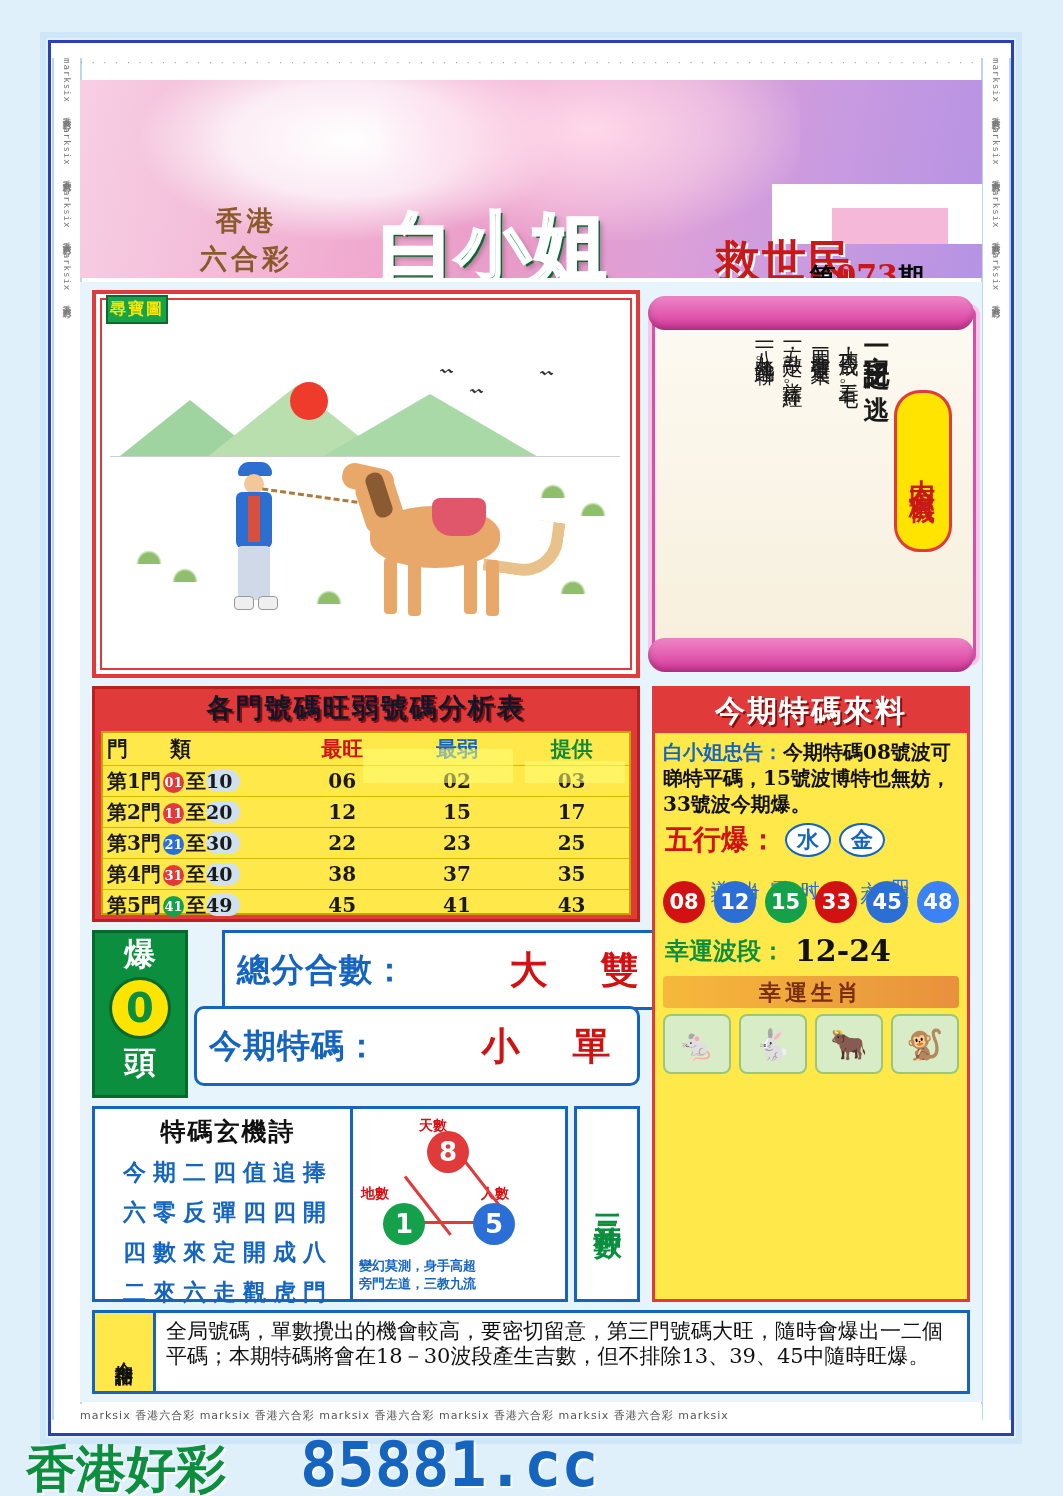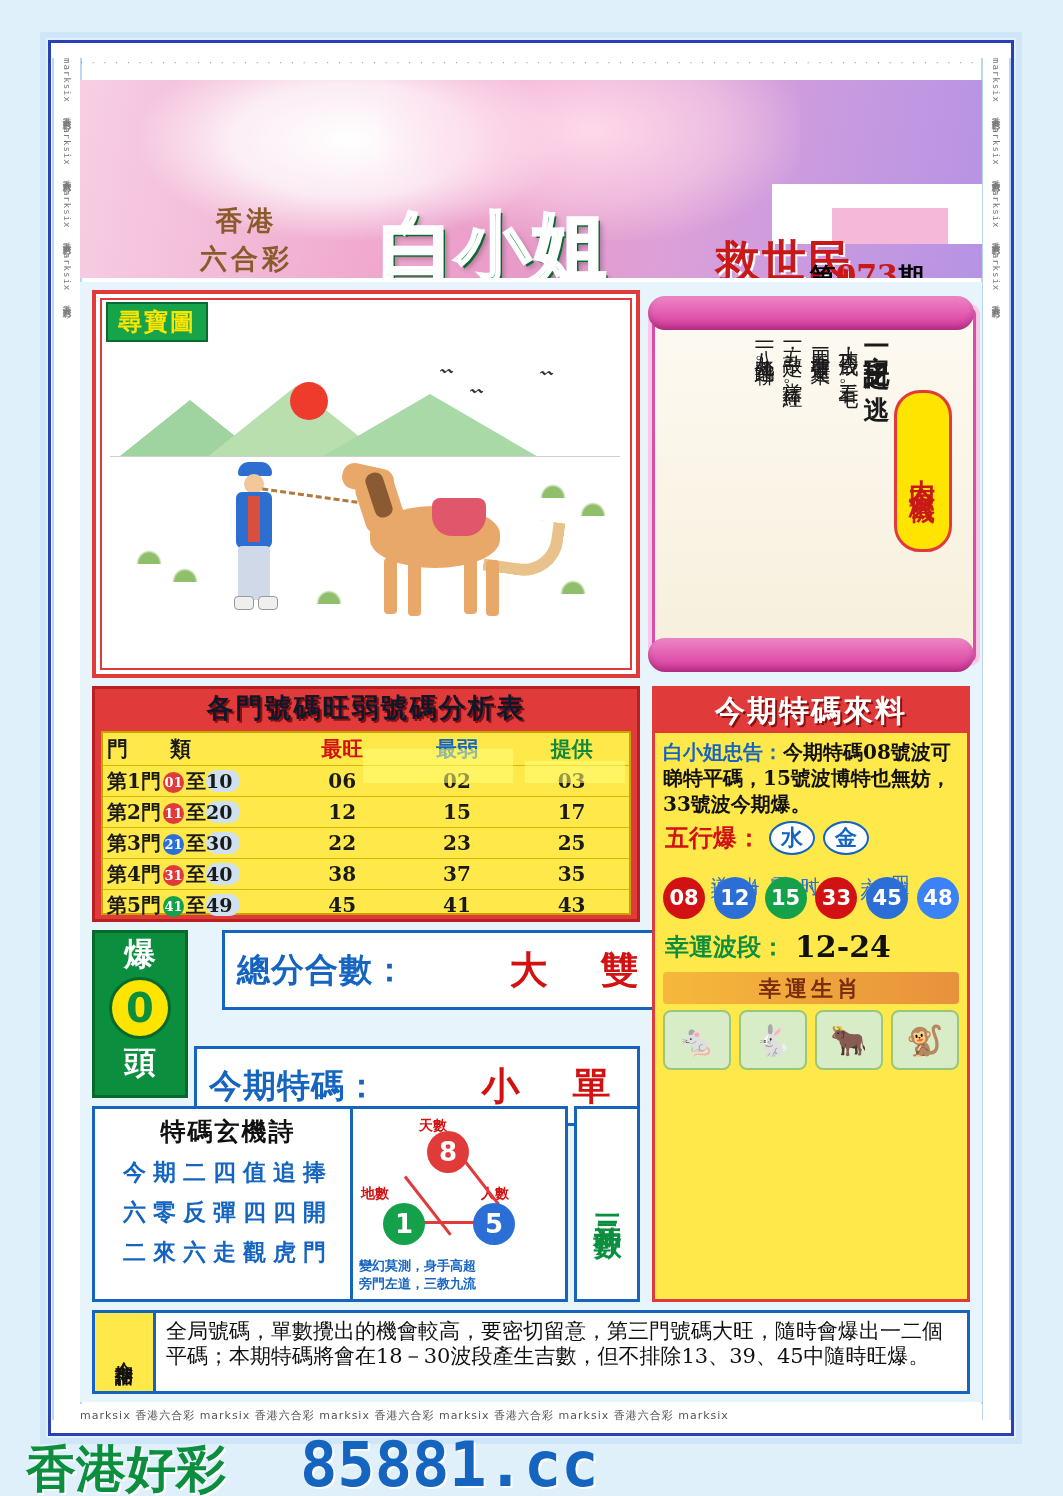--- a/index.html
+++ b/index.html
@@ -35,21 +35,21 @@
   .title-sub{position:absolute;left:636px;top:152px;font-size:44px;font-weight:bold;color:#c81818;letter-spacing:2px;font-family:"DejaVu Serif","Liberation Serif",serif;text-shadow:2px 2px 0 #fff;}
   .issue{position:absolute;right:58px;top:178px;font-size:26px;color:#000;font-weight:bold;font-family:"DejaVu Serif","Liberation Serif",serif;}
   .issue em{font-style:normal;color:#c81818;font-size:30px;}
 
   
   .content{position:absolute;left:80px;top:282px;width:902px;height:1120px;background:#e8f4fc;}
 
   
   .picpanel{position:absolute;left:12px;top:8px;width:548px;height:388px;background:#fff;border:4px solid #e03a3a;box-sizing:border-box;}
   .picpanel .inner{position:absolute;left:4px;top:4px;right:4px;bottom:4px;border:2px solid #e03a3a;}
-  .pic-label{position:absolute;left:10px;top:8px;background:#16a34a;border:2px solid #0a6b30;color:#ffe400;font-size:24px;font-weight:bold;padding:2px 10px;z-index:5;font-family:"DejaVu Serif","Liberation Serif",serif;letter-spacing:2px;}
+  .pic-label{position:absolute;left:10px;top:1px;background:#16a34a;border:2px solid #0a6b30;color:#ffe400;font-size:16px;font-weight:bold;padding:2px 2px;z-index:5;font-family:"DejaVu Serif","Liberation Serif",serif;letter-spacing:2px;}
   .scene{position:absolute;left:14px;top:42px;width:510px;height:326px;background:#fff;overflow:hidden;}
   .sky{position:absolute;left:0;top:0;width:100%;height:150px;background:#fff;}
   .sun{position:absolute;left:180px;top:46px;width:38px;height:38px;border-radius:50%;background:#ef3b2c;}
   .mtn1{position:absolute;left:10px;top:64px;width:0;height:0;border-left:70px solid transparent;border-right:70px solid transparent;border-bottom:56px solid #9fd3a0;}
   .mtn2{position:absolute;left:96px;top:50px;width:0;height:0;border-left:90px solid transparent;border-right:90px solid transparent;border-bottom:72px solid #b9dfae;}
   .mtn3{position:absolute;left:210px;top:58px;width:0;height:0;border-left:110px solid transparent;border-right:110px solid transparent;border-bottom:64px solid #a8d9a6;}
   .ground{position:absolute;left:0;top:120px;width:100%;height:206px;background:#fff;border-top:1px solid #cfcfcf;}
   .grass{position:absolute;width:26px;height:14px;background:radial-gradient(ellipse at 50% 100%,#8fbf6a 0%,#8fbf6a 55%,rgba(255,255,255,0) 70%);}
   .bird{position:absolute;font-size:13px;color:#333;}
   .person{position:absolute;left:118px;top:126px;width:54px;height:150px;}
@@ -101,21 +101,21 @@
   .num-c{display:inline-block;width:34px;height:22px;line-height:22px;border-radius:11px;background:#cfe0ef;font-size:19px;}
   .hl{position:absolute;left:268px;top:60px;width:150px;height:34px;background:rgba(255,255,120,0.55);}
   .hl2{position:absolute;left:430px;top:72px;width:100px;height:22px;background:rgba(255,255,120,0.55);}
 
   
   .bao{position:absolute;left:12px;top:648px;width:96px;height:168px;background:#0b8f3e;border:3px solid #066a2c;box-sizing:border-box;text-align:center;color:#fff;}
   .bao .ch{font-size:32px;font-weight:bold;line-height:42px;font-family:"DejaVu Serif","Liberation Serif",serif;}
   .bao .zero{width:56px;height:56px;margin:2px auto;border-radius:50%;background:#ffe400;color:#0b8f3e;font-size:40px;font-weight:bold;line-height:56px;border:3px solid #066a2c;}
   .rowbox{position:absolute;left:114px;width:446px;height:80px;background:#fff;border:3px solid #1565c0;box-sizing:border-box;display:flex;align-items:center;}
   .rowbox.one{top:648px;margin-left:28px;}
-  .rowbox.two{top:764px;}
+  .rowbox.two{top:724px;border-radius:10px;}
   .rowbox .lab{flex:1.35;font-size:33px;font-weight:bold;color:#1565c0;padding-left:12px;letter-spacing:1px;font-family:"DejaVu Serif","Liberation Serif",serif;}
   .rowbox .v{flex:1;display:flex;justify-content:space-around;font-size:38px;font-weight:bold;color:#d21212;font-family:"DejaVu Serif","Liberation Serif",serif;}
 
   
   .poembox{position:absolute;left:12px;top:824px;width:272px;height:196px;background:#fff;border:3px solid #1565c0;box-sizing:border-box;text-align:center;}
   .poembox .t{font-size:25px;font-weight:bold;color:#111;margin-top:6px;letter-spacing:2px;font-family:"DejaVu Serif","Liberation Serif",serif;}
   .poembox .l{font-size:23px;color:#1565c0;letter-spacing:7px;margin-top:9px;font-weight:bold;font-family:"DejaVu Serif","Liberation Serif",serif;}
 
   
   .tribox{position:absolute;left:270px;top:824px;width:218px;height:196px;background:#fff;border:3px solid #1565c0;box-sizing:border-box;overflow:hidden;}
@@ -127,21 +127,21 @@
   
   .sanyuan{position:absolute;left:494px;top:824px;width:66px;height:196px;background:#fff;border:3px solid #1565c0;box-sizing:border-box;display:flex;align-items:center;justify-content:center;}
   .sanyuan span{writing-mode:vertical-rl;font-size:28px;font-weight:bold;color:#0b8f3e;letter-spacing:6px;font-family:"DejaVu Serif","Liberation Serif",serif;}
 
   
   .rightpanel{position:absolute;left:572px;top:404px;width:318px;height:616px;background:#ffe84a;border:3px solid #e03a3a;box-sizing:border-box;}
   .rp-title{height:44px;line-height:44px;text-align:center;background:#e03a3a;color:#fff;font-size:30px;font-weight:bold;letter-spacing:2px;font-family:"DejaVu Serif","Liberation Serif",serif;text-shadow:2px 2px 0 #8a0f0f;}
   .rp-advice{padding:6px 8px 0 8px;font-size:20px;line-height:26px;color:#111;font-family:"DejaVu Serif","Liberation Serif",serif;font-weight:bold;}
   .rp-advice b{color:#1565c0;}
   .wuxing{display:flex;align-items:center;gap:8px;padding:4px 10px;}
-  .wuxing .k{font-size:24px;font-weight:bold;color:#d21212;font-family:"DejaVu Serif","Liberation Serif",serif;}
+  .wuxing .k{font-size:28px;font-weight:bold;color:#d21212;font-family:"DejaVu Serif","Liberation Serif",serif;}
   .wuxing .e{width:42px;height:30px;border-radius:50%;background:#fff;border:2px solid #1565c0;color:#1565c0;font-size:22px;font-weight:bold;text-align:center;line-height:30px;}
   .hand{display:flex;flex-direction:row-reverse;justify-content:center;gap:4px;padding:2px 6px;}
   .hand .c{writing-mode:vertical-rl;font-size:19px;color:#2b6fd6;letter-spacing:4px;font-family:"DejaVu Serif","Liberation Serif",serif;}
   .numrow{display:flex;justify-content:space-between;padding:6px 8px;}
   .numrow .n{width:42px;height:42px;border-radius:50%;color:#fff;font-size:21px;font-weight:bold;text-align:center;line-height:42px;}
   .lucky{display:flex;align-items:center;gap:10px;padding:4px 10px;}
   .lucky .k{font-size:24px;font-weight:bold;color:#0b8f3e;font-family:"DejaVu Serif","Liberation Serif",serif;}
   .lucky .dot{width:30px;height:30px;border-radius:50%;background:radial-gradient(circle at 35% 32%,#ffb49a,#e8613c);}
   .lucky .v{font-size:30px;font-weight:bold;color:#111;font-family:"DejaVu Serif","Liberation Serif",serif;}
   .zodiac-t{margin:4px 8px 0 8px;height:32px;line-height:32px;text-align:center;background:linear-gradient(90deg,#f6b93b,#e8913c);border-radius:4px;color:#7a2e0e;font-size:22px;font-weight:bold;font-family:"DejaVu Serif","Liberation Serif",serif;letter-spacing:4px;}
@@ -327,20 +327,21 @@
       <div class="v">
         <span>小</span>
         <span>單</span>
       </div>
     </div>
 
     <div class="poembox">
       <div class="t">特碼玄機詩</div>
       <div class="l">今期二四值追捧</div>
       <div class="l">六零反彈四四開</div>
+      <div class="l">四數來定開成八</div>
       <div class="l">二來六走觀虎門</div>
     </div>
 
     <div class="tribox">
       <div class="tri-lbl" style="left:66px;top:8px">天數</div>
       <div class="tri-lbl" style="left:8px;top:76px">地數</div>
       <div class="tri-lbl" style="left:128px;top:76px">人數</div>
       <div class="tri-line" style="left:52px;top:66px;width:74px;transform:rotate(52deg);transform-origin:left center;"></div>
       <div class="tri-line" style="left:102px;top:38px;width:74px;transform:rotate(52deg);transform-origin:left center;"></div>
       <div class="tri-line" style="left:54px;top:112px;width:76px;"></div>

